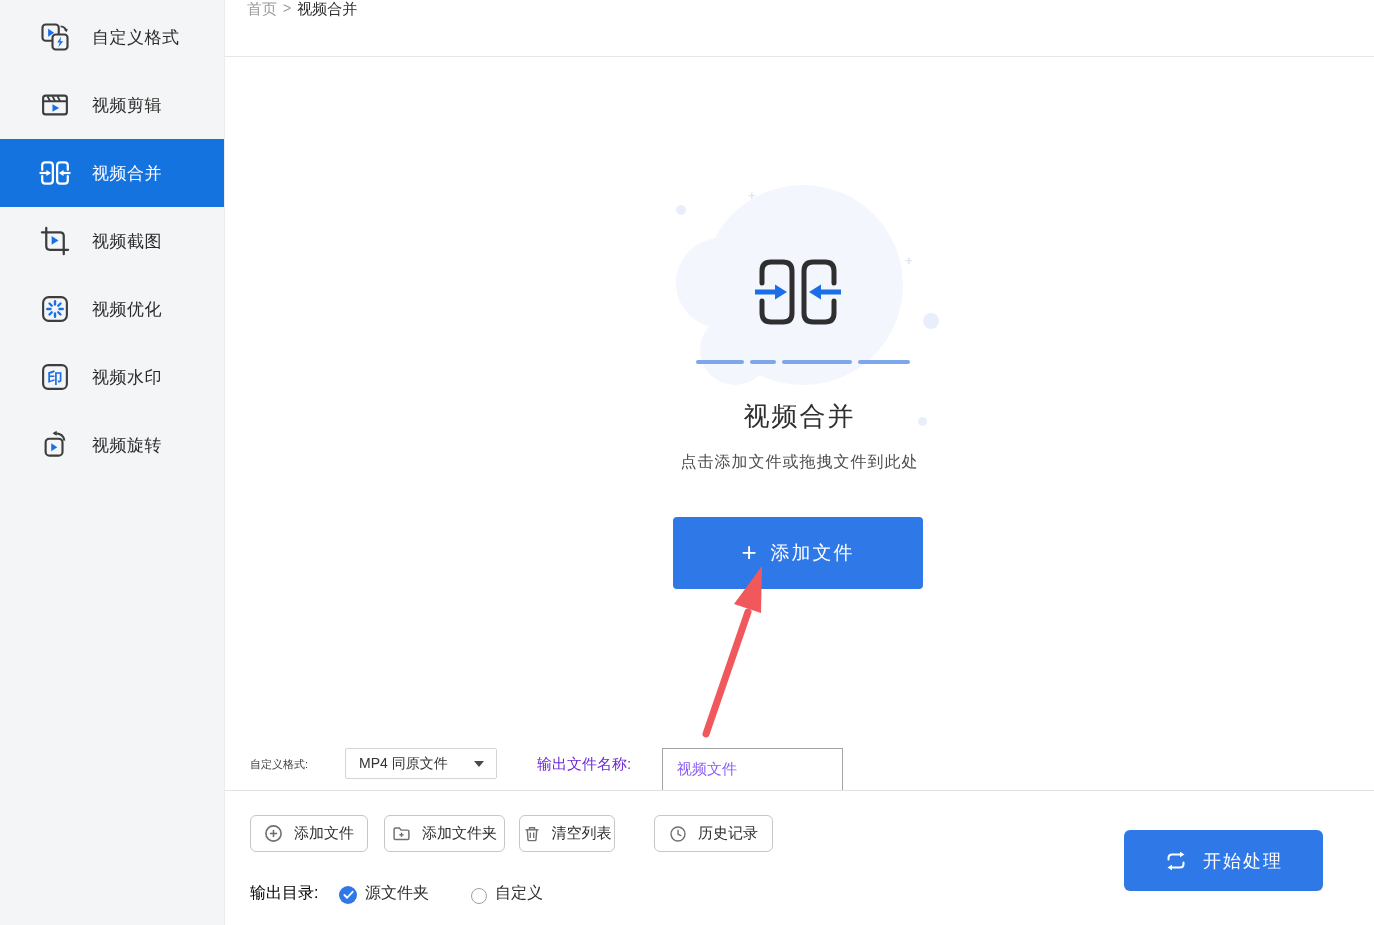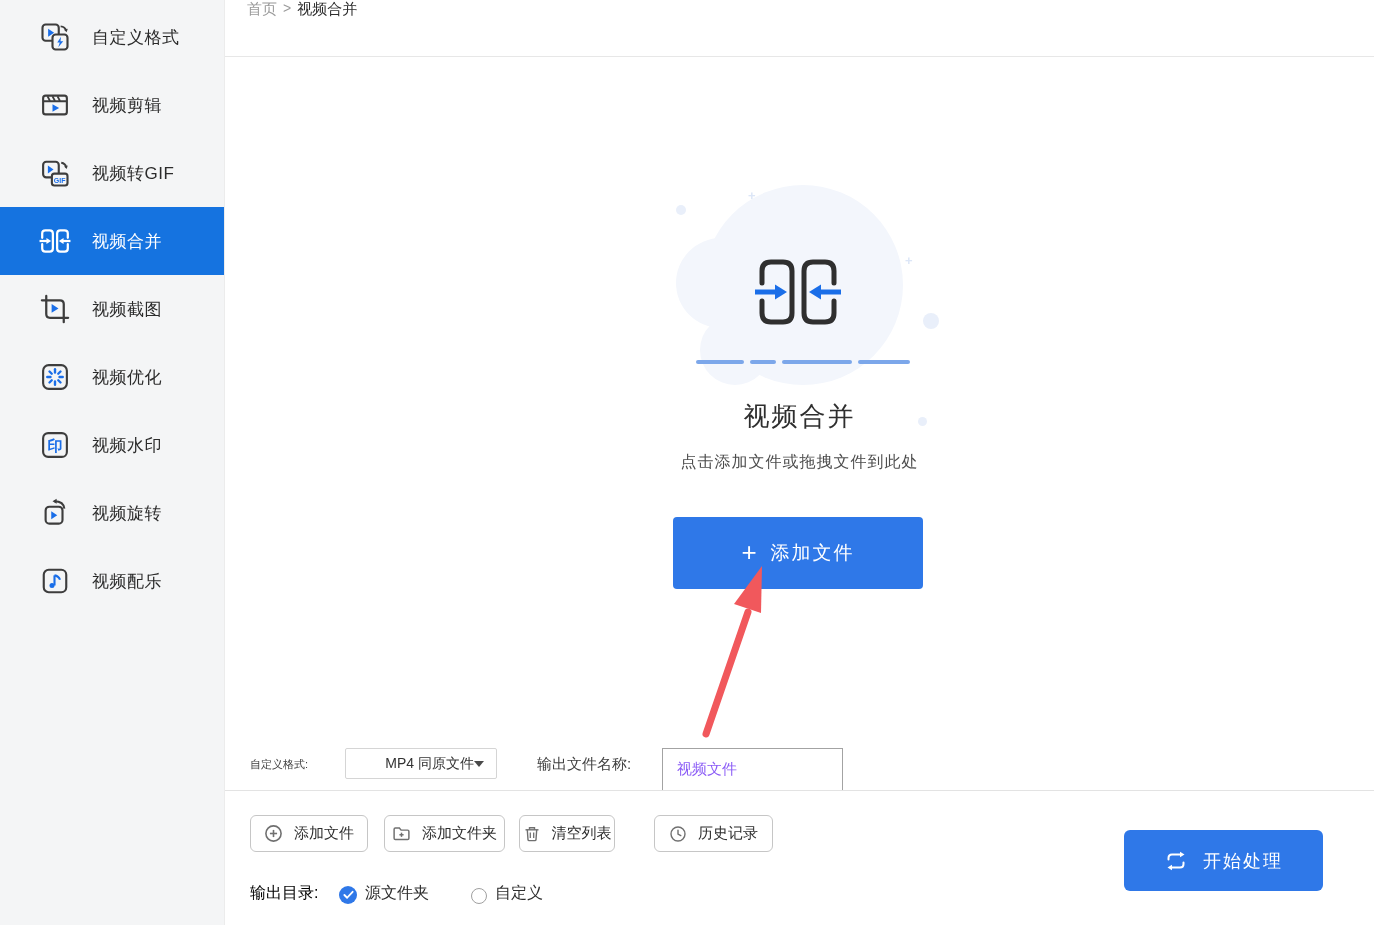--- a/index.html
+++ b/index.html
@@ -27,24 +27,24 @@
   .dashline { position:absolute; left:696px; top:360px; width:216px; display:flex; }
   .dashline span { height:4px; background:#7ca7ea; border-radius:2px; margin-right:6px; }
   .es-title { position:absolute; left:225px; right:0; top:399px; text-align:center; font-size:26px; color:#2e2e2e; font-weight:500; letter-spacing:2px; }
   .es-sub   { position:absolute; left:225px; right:0; top:452px; text-align:center; font-size:16px; color:#4d4d4d; letter-spacing:1px; }
   .add-btn { position:absolute; left:673px; top:517px; width:250px; height:72px; background:#2f78e8; border:none; border-radius:4px; color:#fff; display:flex; align-items:center; justify-content:center; cursor:pointer; }
   .add-btn .plus { font-size:26px; font-weight:300; margin-right:14px; line-height:1; position:relative; top:-1px; }
   .add-btn .txt  { font-size:19px; letter-spacing:2px; }
 
   
   .fmt-label  { position:absolute; left:250px; top:757px; font-size:11px; color:#404040; }
-  .fmt-select { position:absolute; left:345px; top:748px; width:152px; height:31px; border:1px solid #d5d5d5; border-radius:2px; background:#fff; display:flex; align-items:center; padding:0 12px 0 13px; cursor:pointer;text-align:right; }
+  .fmt-select { position:absolute; left:345px; top:748px; width:152px; height:31px; border:1px solid #d5d5d5; border-radius:2px; background:#fff; display:flex; align-items:center; padding:0 12px 0 13px; cursor:pointer; }
   .fmt-select .val { font-size:14px; color:#333; flex:1; }
   .caret { width:0; height:0; border-left:5px solid transparent; border-right:5px solid transparent; border-top:6px solid #4a4a4a; }
-  .name-label { position:absolute; left:537px; top:755px; font-size:15px; color:#404040; }
+  .name-label { position:absolute; left:537px; top:755px; font-size:15px; color:#6d28d9; }
   .name-input { position:absolute; left:662px; top:748px; width:181px; height:43px; border:1px solid #a3a3a3; font-size:15px; color:#8b5cf6; padding:0 2px 0 14px; font-family:inherit; outline:none; background:#fff; }
 
   .hdivider { position:absolute; left:225px; right:0; top:790px; height:1px; background:#e3e3e3; }
 
   
   .tb-btn { position:absolute; top:815px; height:37px; background:#fff; border:1px solid #c6c6c6; border-radius:6px; display:flex; align-items:center; justify-content:center; gap:11px; cursor:pointer; }
   .tb-btn .t { font-size:15px; color:#2e2e2e; }
   .tb1 { left:250px; width:118px; }
   .tb2 { left:384px; width:121px; }
   .tb3 { left:519px; width:96px; }
@@ -92,33 +92,20 @@
         <line x1="2.5" y1="9" x2="21.5" y2="9" stroke="#3d3d3d" stroke-width="1.6"></line>
         <line x1="6" y1="5" x2="8" y2="8.8" stroke="#3d3d3d" stroke-width="1.4"></line>
         <line x1="10" y1="5" x2="12" y2="8.8" stroke="#3d3d3d" stroke-width="1.4"></line>
         <line x1="14" y1="5" x2="16" y2="8.8" stroke="#3d3d3d" stroke-width="1.4"></line>
         <polygon points="10,11.3 15.3,14.3 10,17.3" fill="#1a6ee8"></polygon>
       </svg>
     </span>
     <span class="lbl">视频剪辑</span>
   </div>
 
-  <div class="side-item">
-    <span class="ic">
-      <svg width="30" height="30" viewBox="0 0 24 24" fill="none">
-        <rect x="2.5" y="3" width="12.5" height="12.5" rx="2.5" stroke="#3d3d3d" stroke-width="1.7"></rect>
-        <polygon points="6.3,6 10.8,9.2 6.3,12.4" fill="#1a6ee8"></polygon>
-        <path d="M17,3.8 Q20.3,4.2 21,7.5" stroke="#3d3d3d" stroke-width="1.6" fill="none"></path>
-        <polygon points="19.3,6.8 21.3,8.8 22.2,6" fill="#3d3d3d"></polygon>
-        <rect x="9.5" y="12.5" width="12.5" height="9.5" rx="2" stroke="#3d3d3d" stroke-width="1.7" fill="#f4f5f6"></rect>
-        <text x="15.75" y="19.8" text-anchor="middle" font-size="5.6" font-weight="bold" fill="#1a6ee8" font-family="Liberation Sans,sans-serif">GIF</text>
-      </svg>
-    </span>
-    <span class="lbl">视频转GIF</span>
-  </div>
 
   <div class="side-item active">
     <span class="ic">
       <svg width="32" height="26" viewBox="0 0 30 24" fill="none">
         <path d="M3,9 V5 Q3,2 6,2 H10 Q13,2 13,5 V19 Q13,22 10,22 H6 Q3,22 3,19 V15" stroke="#fff" stroke-width="2.1" stroke-linecap="round"></path>
         <path d="M27,9 V5 Q27,2 24,2 H20 Q17,2 17,5 V19 Q17,22 20,22 H24 Q27,22 27,19 V15" stroke="#fff" stroke-width="2.1" stroke-linecap="round"></path>
         <line x1="0.5" y1="12" x2="7.5" y2="12" stroke="#fff" stroke-width="2.1"></line>
         <polygon points="7,9.3 11.4,12 7,14.7" fill="#fff"></polygon>
         <line x1="29.5" y1="12" x2="22.5" y2="12" stroke="#fff" stroke-width="2.1"></line>
         <polygon points="23,9.3 18.6,12 23,14.7" fill="#fff"></polygon>
@@ -173,31 +160,20 @@
       <svg width="30" height="30" viewBox="0 0 24 24" fill="none">
         <rect x="4.5" y="7" width="13.5" height="13.5" rx="3" stroke="#3d3d3d" stroke-width="1.7"></rect>
         <polygon points="9,10.5 13.8,13.7 9,16.9" fill="#1a6ee8"></polygon>
         <path d="M19.5,8.5 Q19,2.5 11.5,2.5" stroke="#3d3d3d" stroke-width="1.6" fill="none"></path>
         <polygon points="13.3,0.6 10,2.6 13.3,4.6" fill="#3d3d3d"></polygon>
       </svg>
     </span>
     <span class="lbl">视频旋转</span>
   </div>
 
-  <div class="side-item">
-    <span class="ic">
-      <svg width="30" height="30" viewBox="0 0 24 24" fill="none">
-        <rect x="3" y="3" width="18" height="18" rx="4" stroke="#3d3d3d" stroke-width="1.7"></rect>
-        <circle cx="9.6" cy="15.6" r="2" fill="#1a6ee8"></circle>
-        <line x1="11.6" y1="15.6" x2="11.6" y2="7.5" stroke="#1a6ee8" stroke-width="1.7"></line>
-        <path d="M11.6,7.5 Q15,8 16,11" stroke="#1a6ee8" stroke-width="1.7" fill="none"></path>
-      </svg>
-    </span>
-    <span class="lbl">视频配乐</span>
-  </div>
 </div>
 
 <div class="topbar">
   <span class="crumb-home">首页</span>
   <span class="crumb-sep">&gt;</span>
   <span class="crumb-cur">视频合并</span>
 </div>
 
 <div class="blob" style="left:703px; top:185px; width:200px; height:200px;"></div>
 <div class="blob" style="left:676px; top:238px; width:90px; height:90px;"></div>

